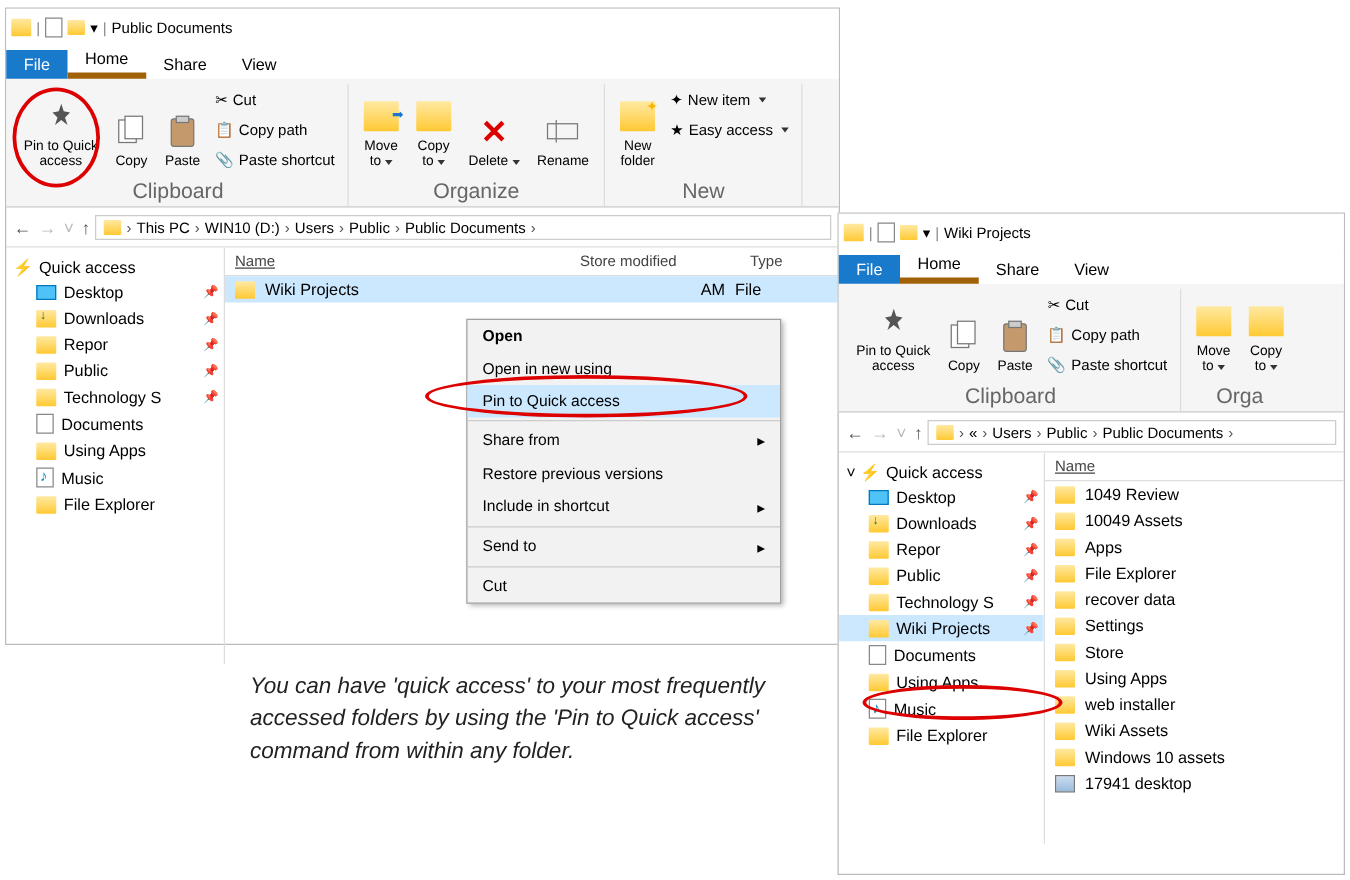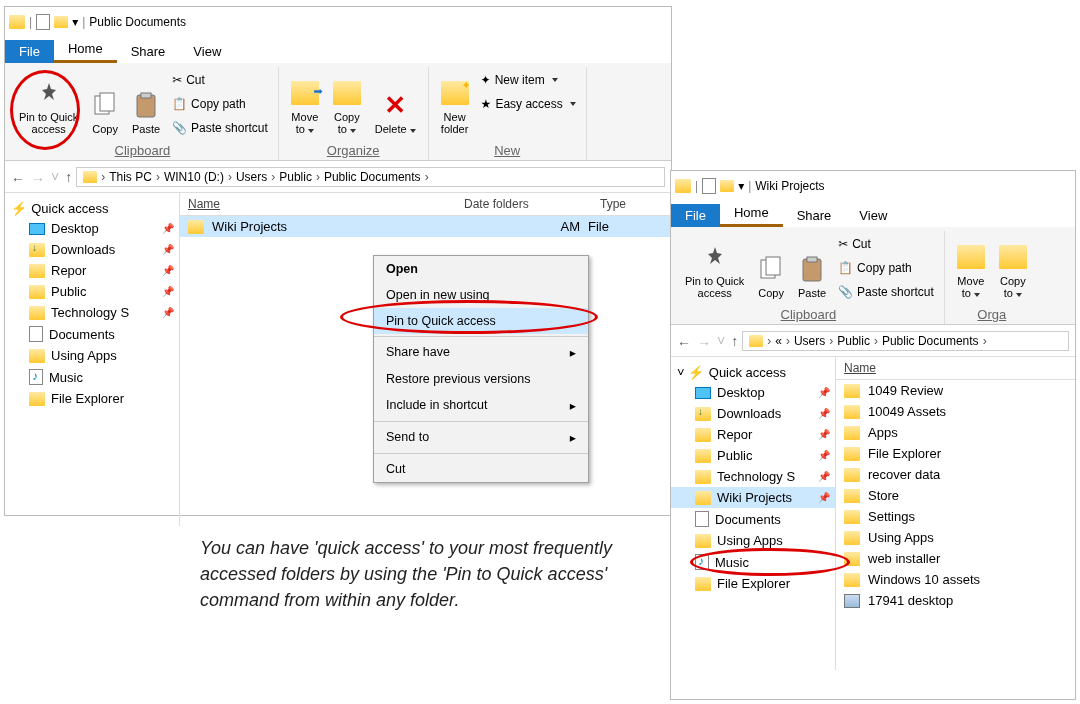--- a/index.html
+++ b/index.html
@@ -9,29 +9,29 @@
   .w1 { left: 4px; top: 6px; width: 668px; height: 510px; }
   .w2 { left: 670px; top: 170px; width: 406px; height: 530px; }
 
   .titlebar { height: 30px; display: flex; align-items: center; padding: 0 4px; background: #fff; gap: 4px; }
   .icon { display: inline-flex; align-items: center; justify-content: center; }
   .titlebar .title { font-size: 12px; }
 
   .menubar { display: flex; align-items: flex-end; background: #fff; height: 26px; }
   .menu-file { background: #1979ca; color: #fff; padding: 4px 14px; font-size: 13px; }
   .menu-tab { padding: 4px 14px; font-size: 13px; }
-  .menu-tab.sel { border-bottom: 3px solid #a16207; }
+  .menu-tab.sel { border-bottom: 5px solid #a16207; }
   .ribbon { display: flex; background: #f5f5f5; border-bottom: 1px solid #ccc; padding: 4px 2px 0; }
   .ribbon-group { display: flex; flex-direction: column; align-items: center; border-right: 1px solid #ddd; padding: 0 6px; }
   .ribbon-group .controls { display: flex; align-items: flex-start; gap: 2px; }
   .big-btn { display: flex; flex-direction: column; align-items: center; justify-content: flex-end; height: 72px; padding: 4px 6px; gap: 2px; font-size: 11px; text-align:center; }
   .big-btn .ico { height: 32px; display: flex; align-items: center; justify-content: center; }
   .small-col { display: flex; flex-direction: column; gap: 2px; padding-top: 2px; }
   .small-btn { display: flex; align-items: center; gap: 4px; font-size: 12px; padding: 0 4px; height: 22px; }
-  .grp-label { font-size: 13px; color: #666; padding: 4px 0 2px; text-decoration: underline; }
+  .grp-label { font-size: 17px; color: #666; padding: 4px 0 2px; }
 
   .navbar { display: flex; align-items: center; height: 32px; padding: 0 6px; gap: 4px; border-bottom: 1px solid #ddd; }
   .nav-arrows { display: flex; gap: 6px; }
   .arrow { color: #555; font-size: 14px; }
   .arrow.disabled { color: #bbb; }
   .addr { display: flex; align-items: center; gap: 4px; font-size: 12px; border: 1px solid #ccc; padding: 2px 6px; flex: 1; background: #fff; white-space:nowrap; overflow:hidden;}
   .chev { color: #555; }
 
   .body { display: flex; flex: 1; height: calc(100% - 175px); }
   .w2 .body { height: calc(100% - 215px); }
@@ -45,21 +45,21 @@
   .doc-ico { width:14px; height:16px; border:1px solid #888; background:#fff; display:inline-block; position:relative; }
   .music-ico::before { content:"♪"; font-size:12px; position:absolute; left:2px; top:-1px; color:#0a84c1; }
 
   .content { flex: 1; display: flex; flex-direction: column; overflow:hidden; }
   .cols { display: flex; font-size: 12px; color: #444; border-bottom: 1px solid #ddd; padding: 4px 8px; gap: 16px; }
   .cols span:nth-child(1) { flex: 0 0 260px; text-decoration: underline; }
   .cols span:nth-child(2) { flex: 0 0 120px; }
   .row { display: flex; align-items: center; padding: 3px 8px; gap: 8px; font-size: 13px; }
   .row.sel { background: #cce8ff; }
 
-  .context-menu { position: absolute; background: #f2f2f2; border: 1px solid #a0a0a0; box-shadow: 2px 2px 4px rgba(0,0,0,.3); width: 216px; font-size: 12.5px; }
+  .context-menu { position: absolute; background: #f2f2f2; border: 1px solid #a0a0a0; box-shadow: 2px 2px 4px rgba(0,0,0,.3); width: 252px; font-size: 12.5px; }
   .cm-item { padding: 6px 12px; display: flex; justify-content: space-between; }
   .cm-item.hover { background: #cce8ff; }
   .cm-sep { height: 1px; background: #ccc; margin: 2px 0; }
 
   .ellipse { position: absolute; border: 3px solid #d00; border-radius: 50%; pointer-events: none; }
 
   .caption { position: absolute; left: 200px; top: 535px; width: 440px; font-style: italic; font-size: 18px; line-height: 1.45; color: #222; }
 
   .tri-down::after { content:""; display:inline-block; border-left:3px solid transparent; border-right:3px solid transparent; border-top:4px solid #333; margin-left:3px; }
 </style>
@@ -150,20 +150,29 @@
             <span class="ico">
               <span class="folder-ico" style="width:28px;height:24px"></span>
             </span>
             <span class="tri-down" style="white-space:pre-line">Copy
 to</span>
           </div>
         <div class="big-btn">
             <span class="ico" style="font-size:26px;color:#d00;font-weight:bold">✕</span>
             <span class="tri-down">Delete</span>
           </div>
+        <div class="big-btn">
+            <span class="ico">
+              <svg width="26" height="20">
+                <rect x="1" y="4" width="24" height="12" fill="none" stroke="#777"></rect>
+                <line x1="8" y1="1" x2="8" y2="19" stroke="#777"></line>
+              </svg>
+            </span>
+            <span>Rename</span>
+          </div>
       </div>
       <div class="grp-label">Organize</div>
     </div>
     <div class="ribbon-group">
       <div class="controls">
         <div class="big-btn">
             <span class="ico">
               <span class="folder-ico" style="width:28px;height:24px;position:relative">
                 <span style="position:absolute;right:-2px;top:-2px;color:#ffb300">✦</span>
               </span>
@@ -255,21 +264,21 @@
           </div>
           <div class="nav-item">
             <span class="folder-ico"></span>
             <span>File Explorer</span>
           </div>
         </div>
     </div>
     <div class="content">
       <div class="cols">
         <span>Name</span>
-          <span>Date folders</span>
+          <span>Store modified</span>
           <span>Type</span>
       </div>
       <div class="row sel">
         <span class="folder-ico"></span>
         <span style="flex:0 0 240px">Wiki Projects</span>
         <span style="flex:0 0 120px;text-align:right">AM</span>
         <span>File</span>
       </div>
     </div>
   </div>
@@ -279,21 +288,21 @@
         <span>Open</span>
       </div>
       <div class="cm-item">
         <span>Open in new using</span>
       </div>
       <div class="cm-item hover">
         <span>Pin to Quick access</span>
       </div>
       <div class="cm-sep"></div>
       <div class="cm-item">
-        <span>Share have</span>
+        <span>Share from</span>
         <span>▸</span>
       </div>
       <div class="cm-item">
         <span>Restore previous versions</span>
       </div>
       <div class="cm-item">
         <span>Include in shortcut</span>
         <span>▸</span>
       </div>
       <div class="cm-sep"></div>
@@ -495,33 +504,37 @@
           <div class="row">
             <span class="folder-ico"></span>
             <span>File Explorer</span>
           </div>
           <div class="row">
             <span class="folder-ico"></span>
             <span>recover data</span>
           </div>
           <div class="row">
             <span class="folder-ico"></span>
+            <span>Settings</span>
+          </div>
+          <div class="row">
+            <span class="folder-ico"></span>
             <span>Store</span>
           </div>
           <div class="row">
             <span class="folder-ico"></span>
-            <span>Settings</span>
-          </div>
-          <div class="row">
-            <span class="folder-ico"></span>
             <span>Using Apps</span>
           </div>
           <div class="row">
             <span class="folder-ico"></span>
             <span>web installer</span>
+          </div>
+          <div class="row">
+            <span class="folder-ico"></span>
+            <span>Wiki Assets</span>
           </div>
           <div class="row">
             <span class="folder-ico"></span>
             <span>Windows 10 assets</span>
           </div>
           <div class="row">
             <span style="width:16px;height:14px;border:1px solid #777;background:linear-gradient(#cde,#9bd);display:inline-block"></span>
             <span>17941 desktop</span>
           </div>
         </div>

